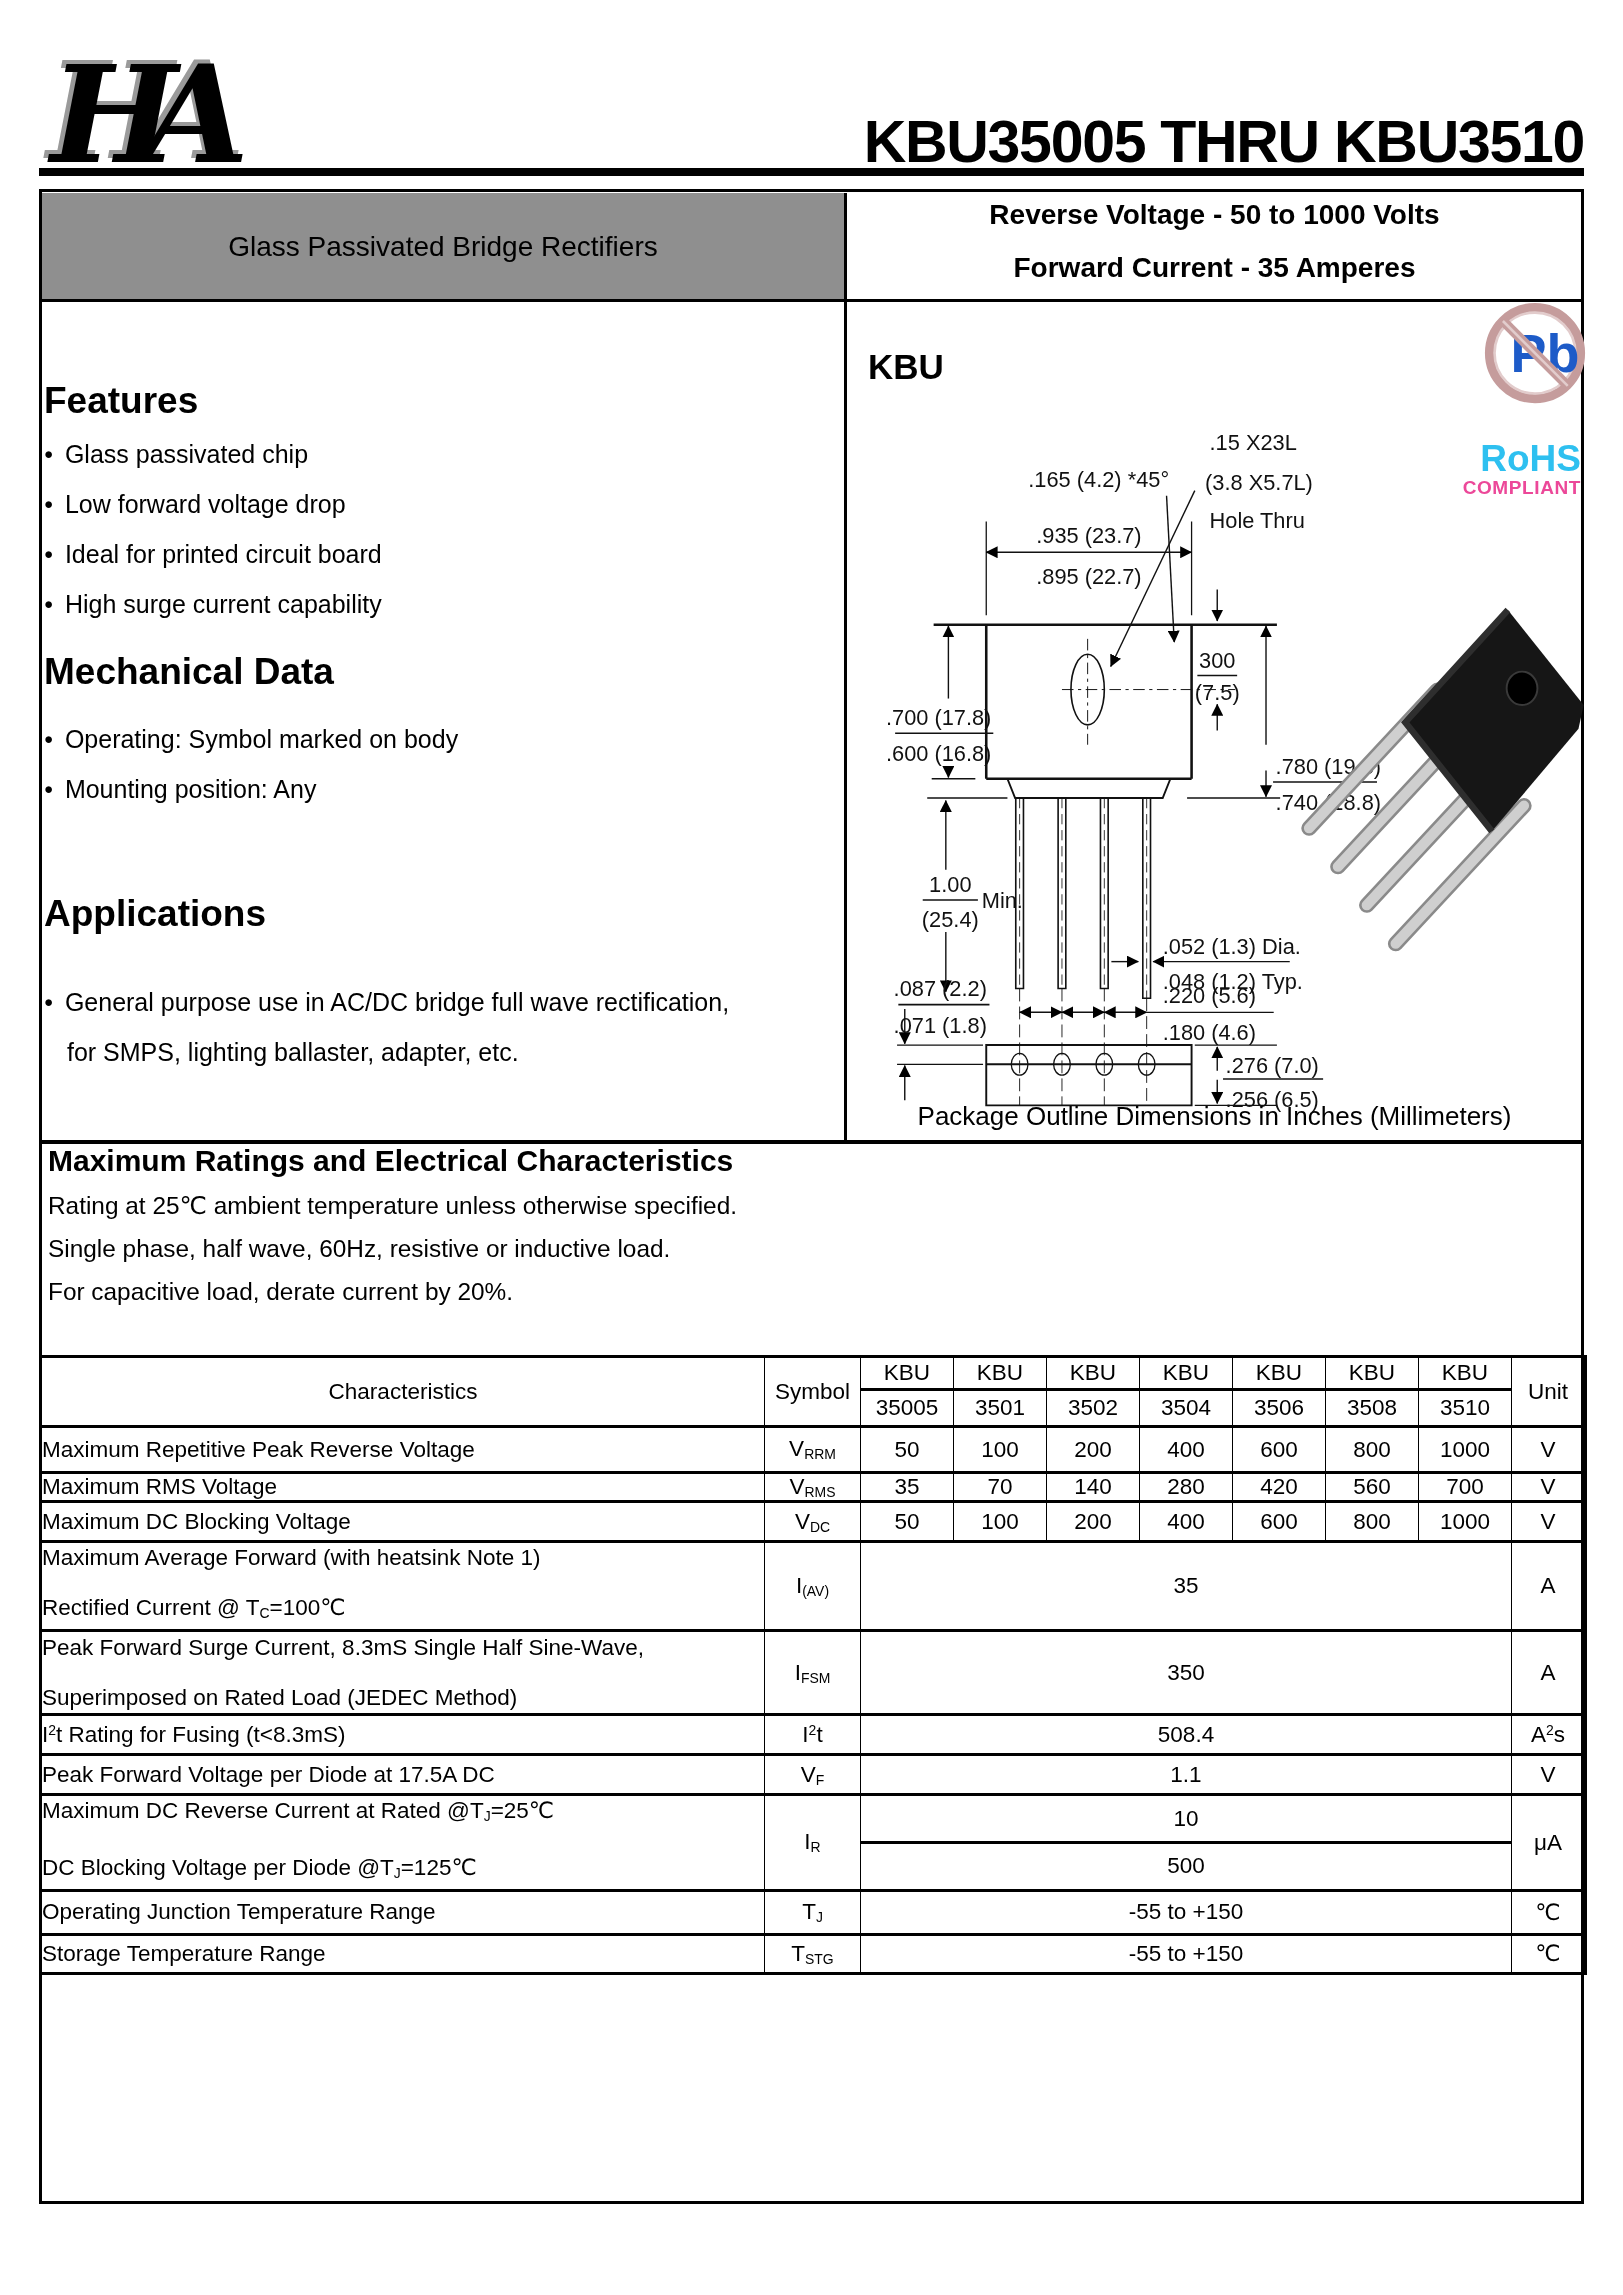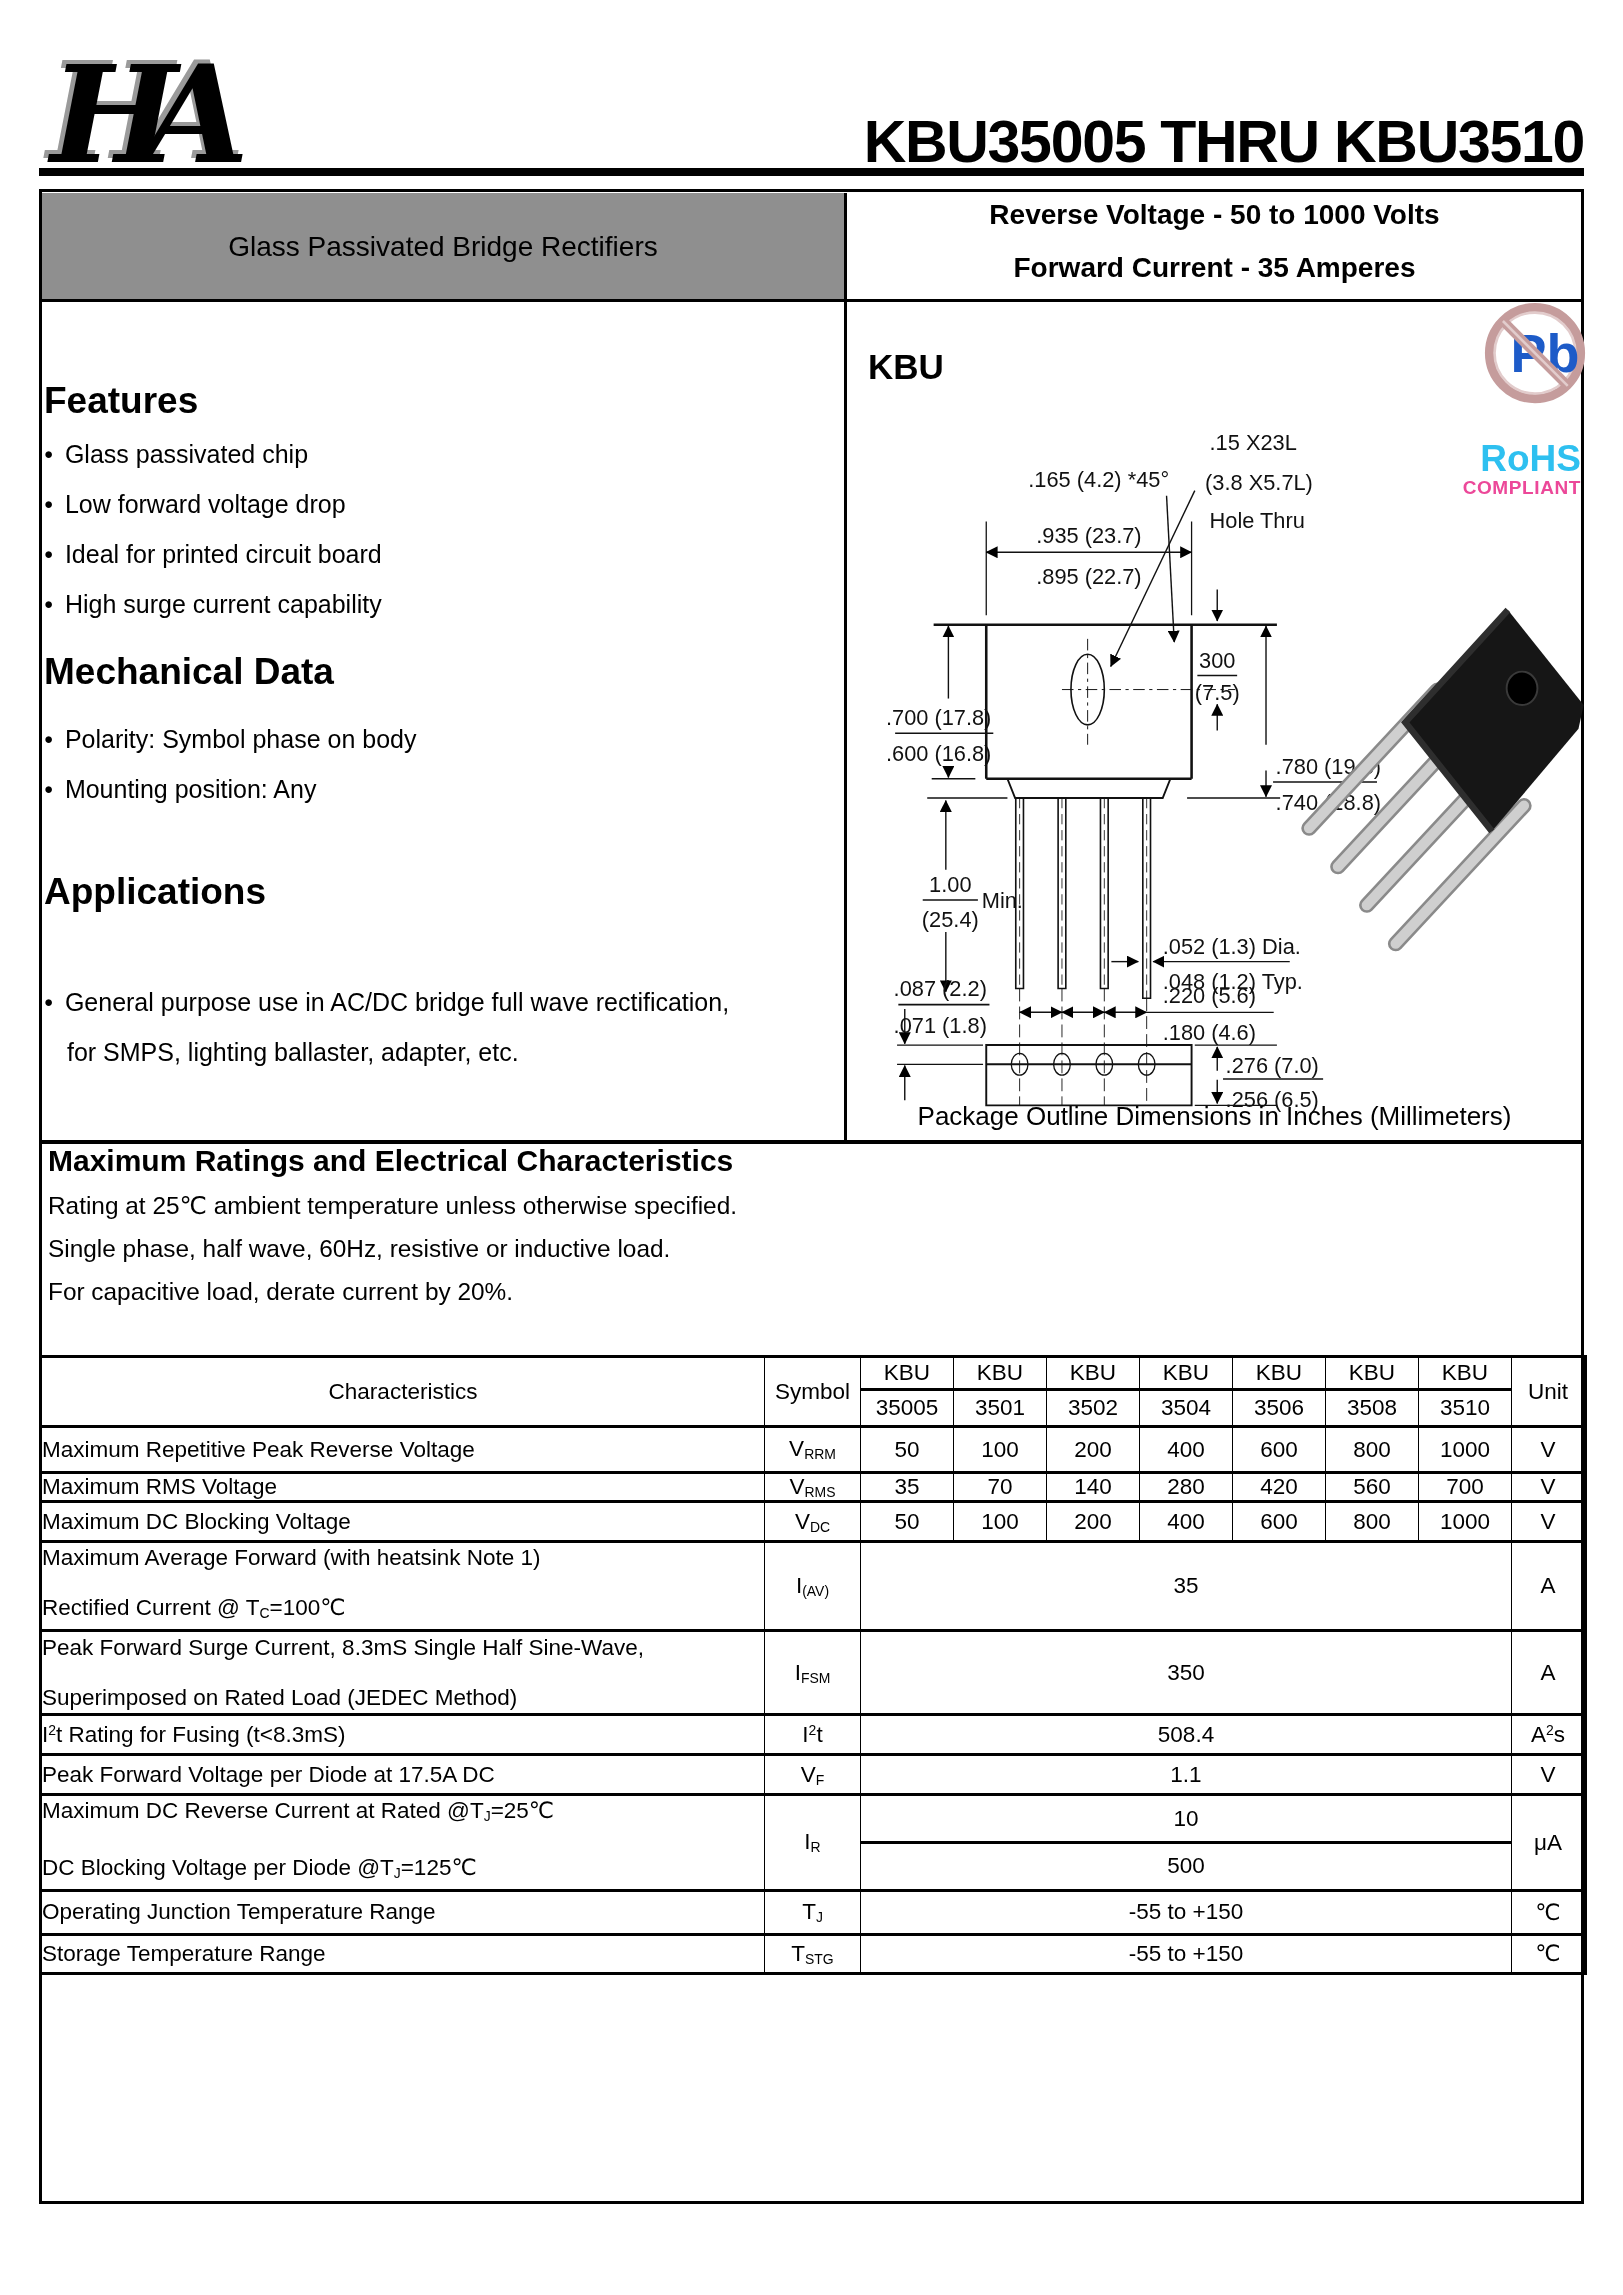--- a/index.html
+++ b/index.html
@@ -13,21 +13,21 @@
   .main-box{left:39px;top:189px;width:1545px;height:2015px;border:3.2px solid #000;box-sizing:border-box;}
   .gray-cell{left:42px;top:193px;width:802px;height:107px;background:#8f8f8f;display:flex;align-items:center;justify-content:center;font-size:28px;font-weight:400;}
   .cell-divider{left:844px;top:193px;width:3.2px;height:947px;background:#000;}
   .toprow-line{left:42px;top:299px;width:1540px;height:3.2px;background:#000;}
   .rv1{left:847px;top:199px;width:735px;text-align:center;font-size:28px;font-weight:700;}
   .rv2{left:847px;top:252px;width:735px;text-align:center;font-size:28px;font-weight:700;}
   
   .h1{font-size:37px;font-weight:700;}
   .feat-h{left:44px;top:380px;}
   .mech-h{left:44px;top:651px;}
-  .app-h{left:44px;top:871px;}
+  .app-h{left:44px;top:893px;}
   .blist{left:44px;display:flex;flex-direction:column;}
   .feat-l{top:429px;}
   .mech-l{top:714px;}
   .bullet-line{height:50px;display:flex;align-items:center;font-size:25px;}
   .dot{font-size:15.4px;margin-right:11.6px;}
   .app1{left:44px;top:977px;height:50px;display:flex;align-items:center;font-size:25px;}
   .app2{left:67px;top:1027px;height:50px;display:flex;align-items:center;font-size:25px;}
   
   .kbu-label{left:868px;top:347px;font-size:35px;font-weight:700;}
   .rohs{left:1437px;top:438px;width:144px;text-align:right;font-size:37px;font-weight:700;color:#2ec0f0;}
@@ -89,21 +89,21 @@
       <div class="bullet-line">
         <span class="dot">●</span>
         <span>High surge current capability</span>
       </div>
     </div>
 
   <div class="abs h1 mech-h">Mechanical Data</div>
   <div class="abs blist mech-l" id="mech-list">
       <div class="bullet-line">
         <span class="dot">●</span>
-        <span>Polarity: Symbol phase on body</span>
+        <span>Operating: Symbol marked on body</span>
       </div>
       <div class="bullet-line">
         <span class="dot">●</span>
         <span>Mounting position: Any</span>
       </div>
     </div>
 
   <div class="abs h1 app-h">Applications</div>
   <div class="abs app1">
       <span class="dot">●</span>

